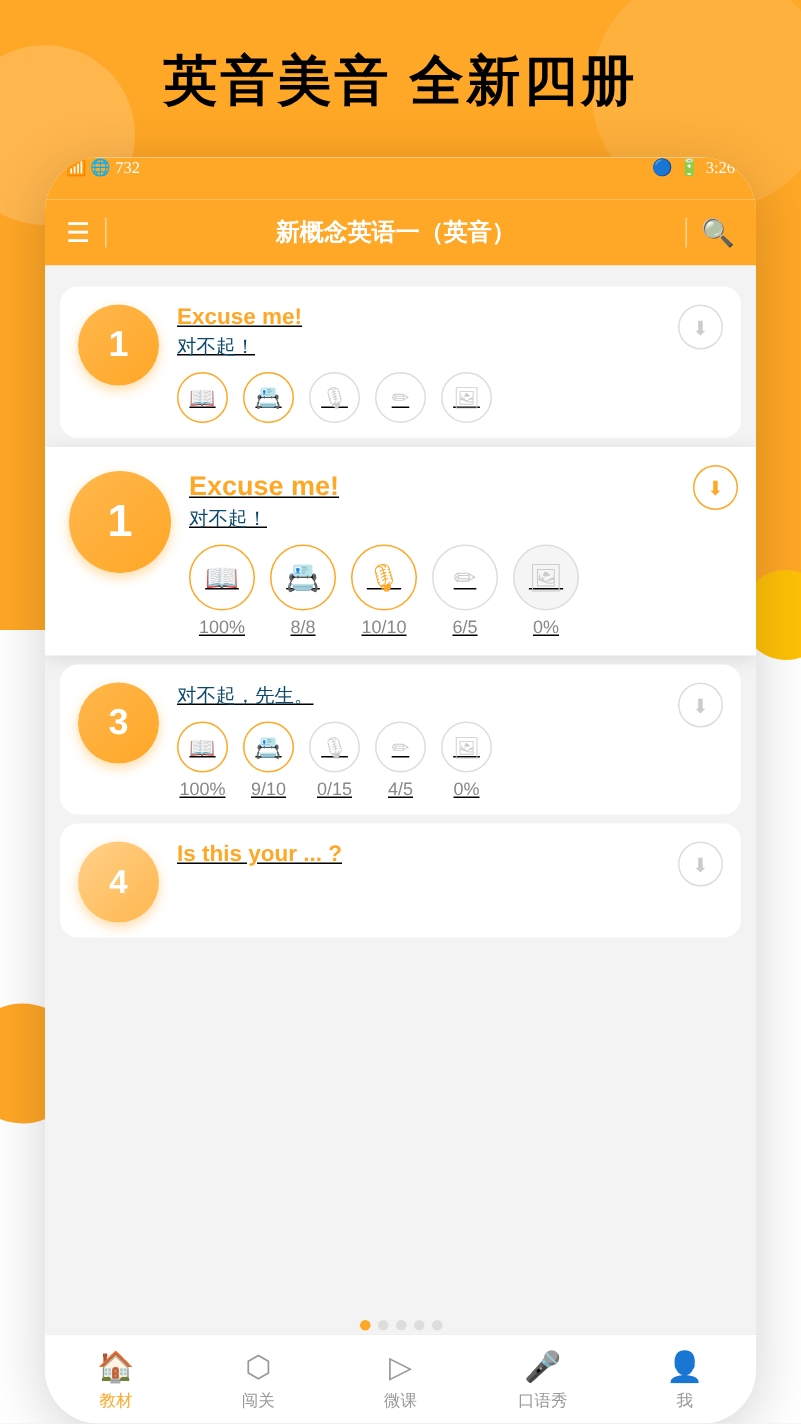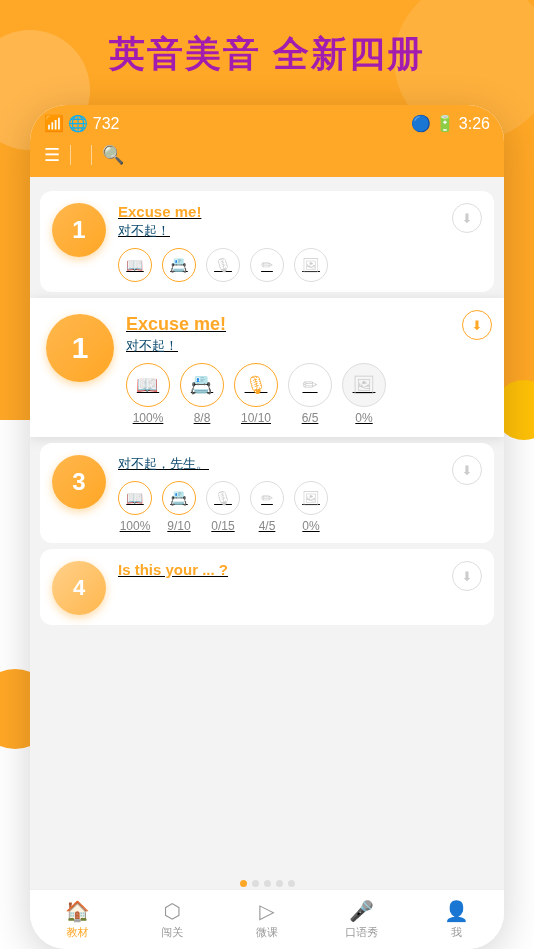--- a/index.html
+++ b/index.html
@@ -66,21 +66,21 @@
       position: absolute;
       top: 30px;
       left: 0; right: 0;
       text-align: center;
       z-index: 2;
       padding: 0 20px;
     }
     .header-text h1 {
       font-size: 36px;
       font-weight: 900;
-      color: #a21caf;
+      color: #000000;
       letter-spacing: 2px;
     }
 
     
     .phone {
       position: absolute;
       top: 105px;
       left: 30px;
       right: 30px;
       bottom: 0;
@@ -89,25 +89,26 @@
       box-shadow: 0 8px 40px rgba(0,0,0,0.18);
       overflow: hidden;
       z-index: 3;
     }
 
     
     .status-bar {
       background: #FFA726;
       height: 28px;
       display: flex;
-      align-items: flex-end;
+      align-items: flex-start;
       justify-content: space-between;
       padding: 0 14px;
-      font-size: 16px;
+      font-size: 11px;
       color: #fff;
+      font-family: Liberation Serif, serif;
     }
     .status-left { display: flex; align-items: center; gap: 4px; }
     .status-right { display: flex; align-items: center; gap: 4px; }
 
     
     .nav-bar {
       background: #FFA726;
       height: 44px;
       display: flex;
       align-items: center;
@@ -354,20 +355,21 @@
     <div class="status-right">
       <span>🔵</span>
       <span>🔋</span>
       <span>3:26</span>
     </div>
   </div>
 
   <div class="nav-bar">
     <span class="nav-icon">☰</span>
     <div class="nav-divider"></div>
+    <span class="nav-title">新概念英语一（英音）</span>
     <div class="nav-divider"></div>
     <span class="nav-icon">🔍</span>
   </div>
 
   <div class="scroll-content">
 
     <div class="lesson-card">
       <div class="lesson-num">
         <span>1</span>
       </div>

